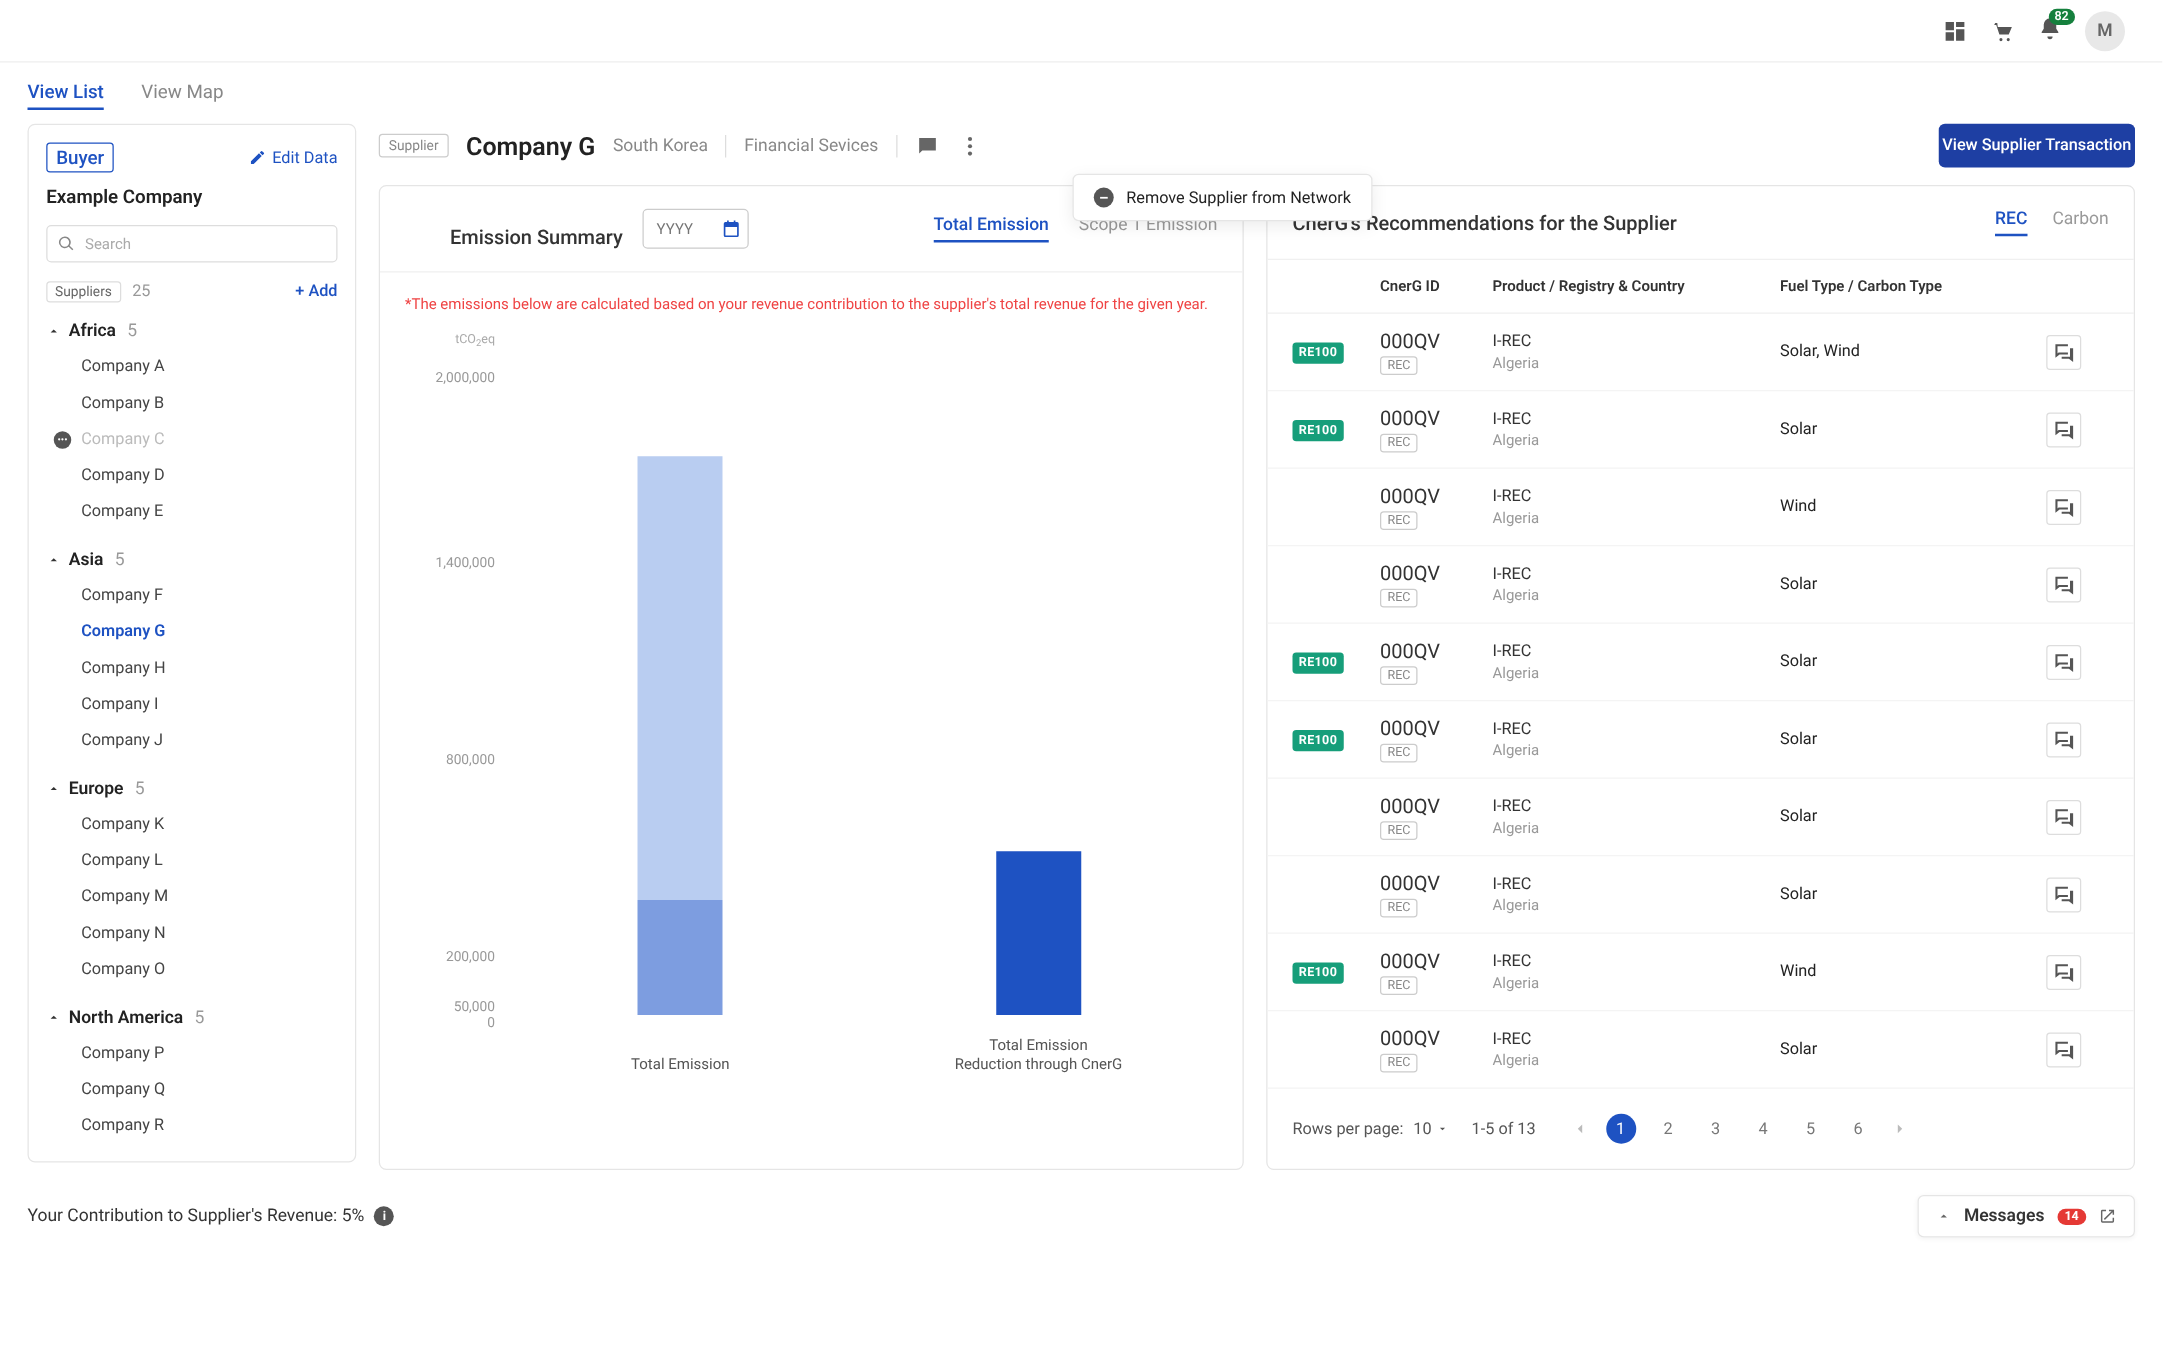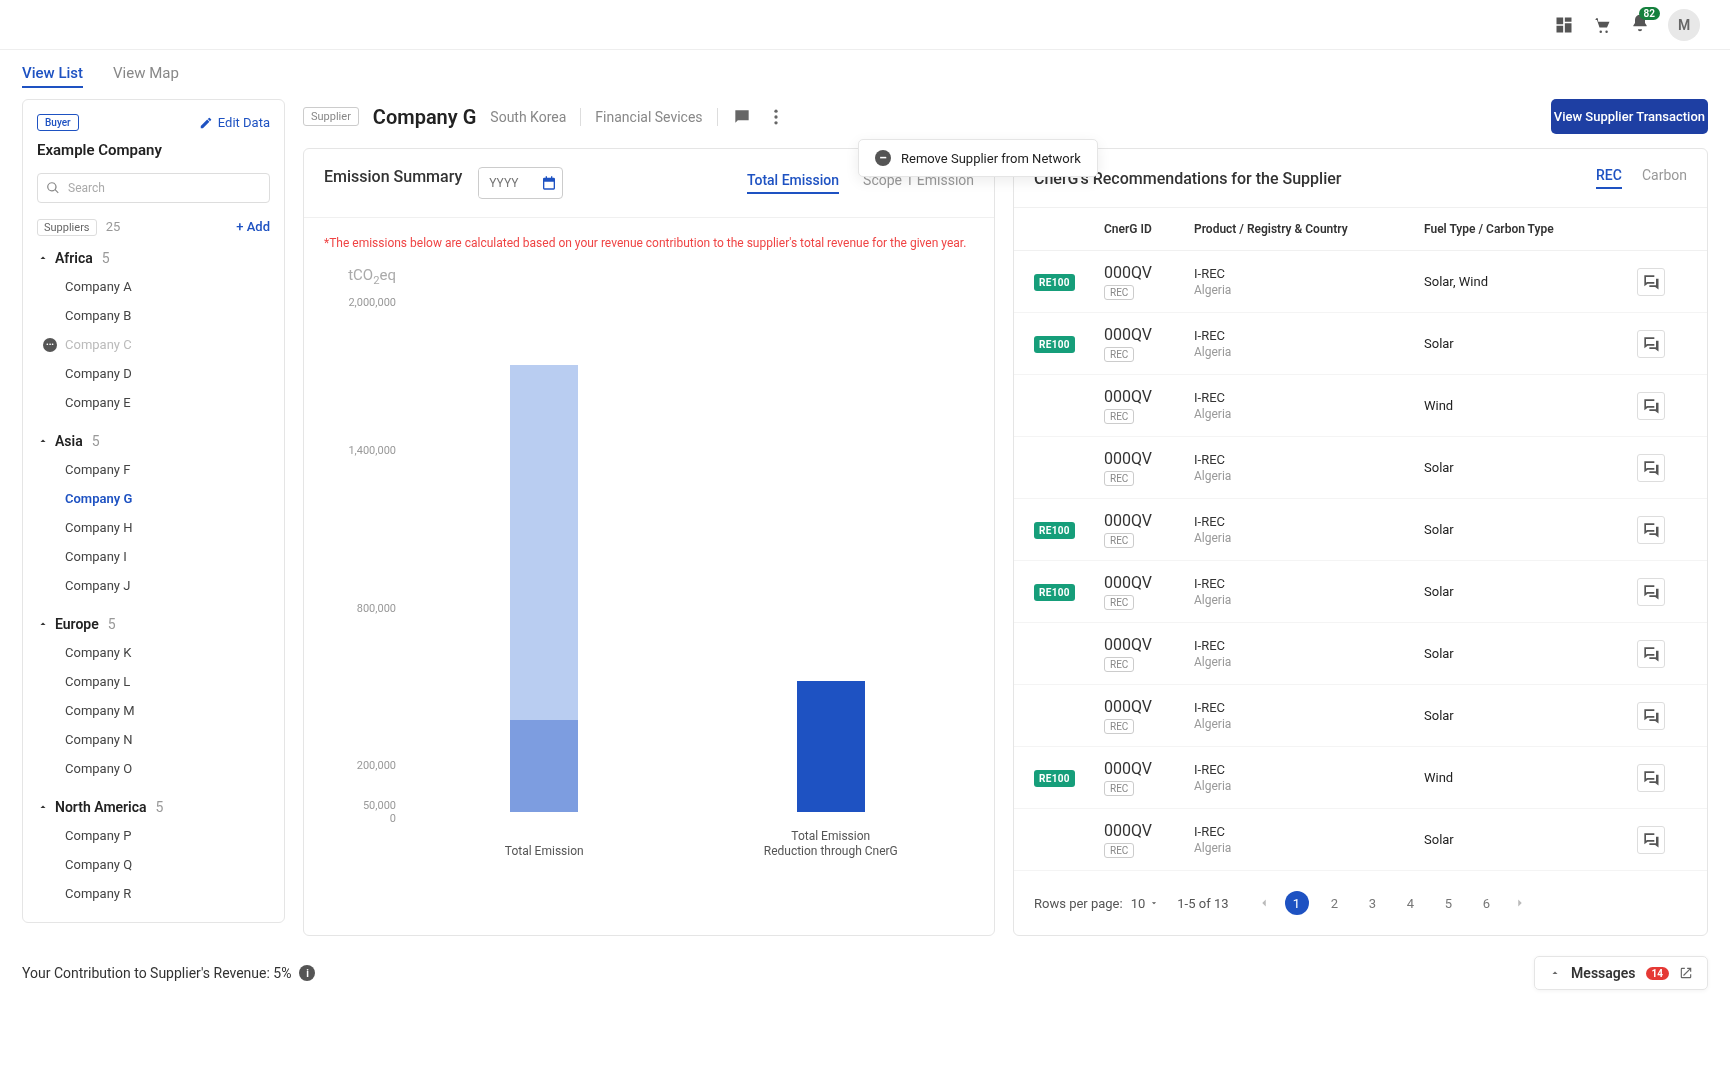--- a/index.html
+++ b/index.html
@@ -15,21 +15,21 @@
   
   .view-tabs { display:flex; gap:30px; padding: 14px 22px 10px; border-bottom:1px solid transparent; }
   .view-tab { font-size:15px; color:#888; cursor:pointer; padding-bottom:4px; }
   .view-tab.active { color:#1e52c2; border-bottom:2px solid #1e52c2; font-weight:500; }
 
   .main { display:flex; gap:18px; padding: 0 22px 10px; align-items:flex-start; }
 
   
   .sidebar { width:263px; border:1px solid #e5e5e5; border-radius:6px; padding:14px; background:#fff; }
   .sidebar-head { display:flex; justify-content:space-between; align-items:center; margin-bottom:10px; }
-  .tag-buyer { border:1px solid #1e52c2; color:#1e52c2; font-size:10px; padding:2px 7px; border-radius:3px; font-weight:500; }
+  .tag-buyer { border:1px solid #1e52c2; color:#1e52c2; font-size:15px; padding:2px 7px; border-radius:3px; font-weight:500; }
   .edit-data { color:#1e52c2; font-size:13px; cursor:pointer; display:flex; align-items:center; gap:5px; }
   .edit-icon { width:14px; height:14px; fill:#1e52c2; }
   .company-name { font-weight:600; font-size:15px; margin-bottom:14px; color:#222; }
   .search-box { position:relative; margin-bottom:16px; }
   .search-box input { width:100%; padding:7px 10px 7px 30px; border:1px solid #ddd; border-radius:4px; font-size:12px; }
   .search-box input::placeholder { color:#aaa; }
   .search-box svg { position:absolute; left:9px; top:8px; width:14px; height:14px; fill:#888; }
   .suppliers-row { display:flex; justify-content:space-between; align-items:center; margin-bottom:10px; font-size:13px; }
   .suppliers-chip { border:1px solid #ddd; padding:1px 6px; border-radius:3px; color:#666; font-size:11px; }
   .suppliers-count { color:#999; margin-left:6px; }
@@ -70,21 +70,21 @@
   .year-picker .cal svg { width:16px; height:16px; fill:#1e52c2; }
   .emission-tabs { display:flex; gap:24px; font-size:14px; }
   .emission-tab { color:#999; cursor:pointer; padding-bottom:4px; }
   .emission-tab.active { color:#1e52c2; border-bottom:2px solid #1e52c2; font-weight:500; }
   .panel-body { padding: 16px 20px 24px; }
   .note { font-size:12px; color:#ef4444; line-height:1.5; margin-bottom:14px; }
 
   
   .chart-area { position:relative; height:600px; display:flex; }
   .y-axis { width:76px; position:relative; }
-  .y-unit { position:absolute; top:0; right:4px; font-size:15px; color:#aaa; }
+  .y-unit { position:absolute; top:0; right:4px; font-size:10px; color:#aaa; }
   .y-tick { position:absolute; right:4px; font-size:11px; color:#999; transform:translateY(50%); }
   .plot { flex:1; position:relative; border-left:1px solid transparent; }
   .bars-row { position:absolute; left:0; right:0; bottom:54px; top:20px; display:flex; justify-content:space-around; align-items:flex-end; }
   .bar-col { width:120px; display:flex; flex-direction:column; align-items:center; position:relative; }
   .bar-stack { width:68px; display:flex; flex-direction:column-reverse; position:relative; }
   .seg { width:100%; }
   .x-label { position:absolute; bottom:-48px; width:180px; text-align:center; font-size:12px; color:#555; line-height:1.3; }
   .tooltip { position:absolute; background:#fff; border:1px solid #e5e5e5; border-radius:5px; box-shadow:0 4px 14px rgba(0,0,0,.1); padding:10px 14px; font-size:12px; z-index:4; }
   .tooltip .tt-title { font-weight:500; color:#333; margin-bottom:7px; font-size:12px; }
   .tooltip .tt-row { display:flex; align-items:center; gap:8px; color:#555; }
@@ -295,21 +295,21 @@
       <div class="popover-remove">
         <span class="minus-circle">–</span>
         <span>Remove Supplier from Network</span>
       </div>
     </div>
 
     <div class="panels">
 
       <div class="panel panel-emission">
         <div class="panel-head">
-          <div style="display:flex; align-items:flex-start; gap:16px;">
+          <div style="display:flex; align-items:flex-end; gap:16px;margin-left:36px;">
             <span class="panel-title">Emission Summary</span>
             <div class="year-picker">
               <input type="text" placeholder="YYYY" style="">
               <span class="cal">
                 <svg viewBox="0 0 24 24">
                     <path d="M7 2v2H5a2 2 0 00-2 2v14a2 2 0 002 2h14a2 2 0 002-2V6a2 2 0 00-2-2h-2V2h-2v2H9V2H7m-2 8h14v10H5V10z"></path>
                   </svg>
               </span>
             </div>
           </div>

